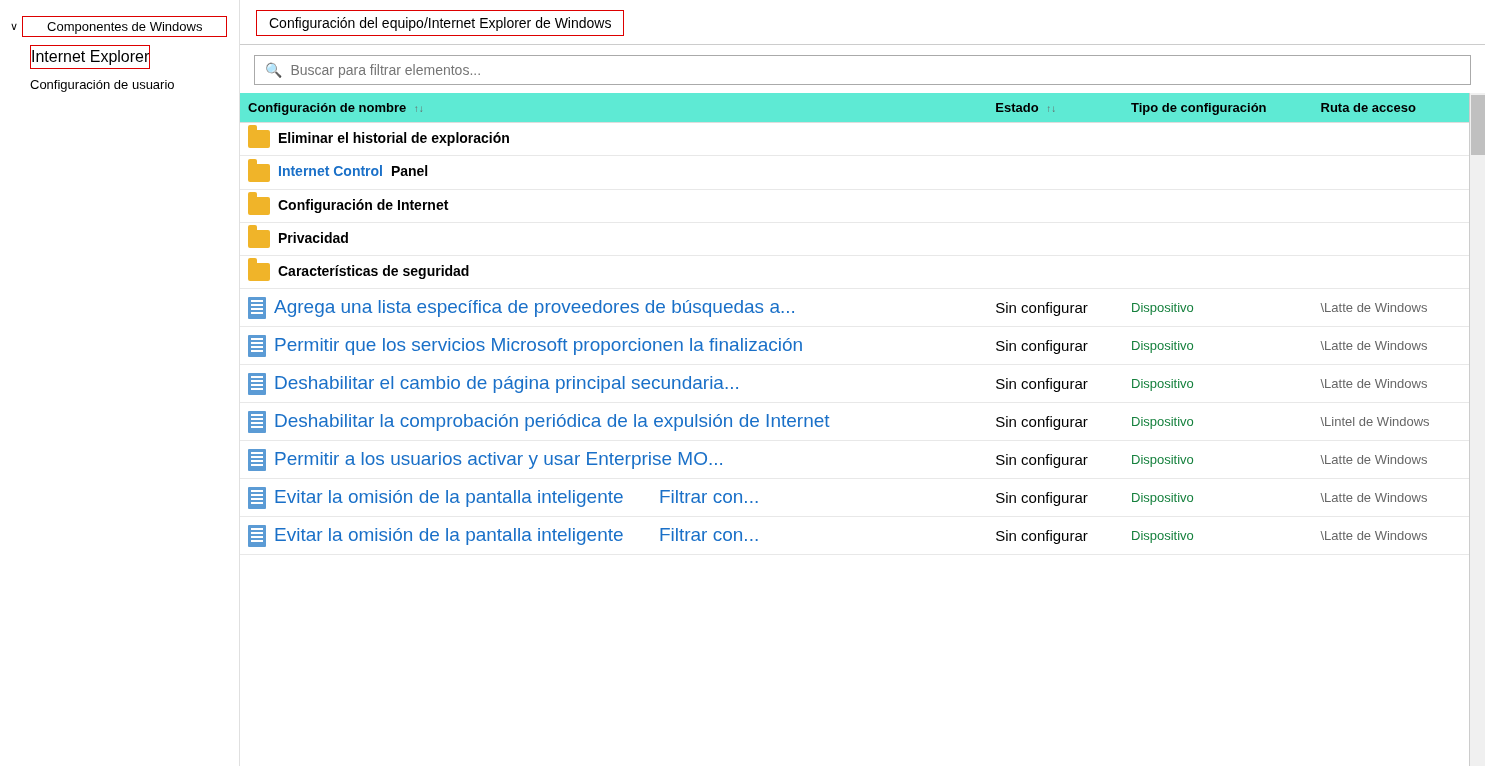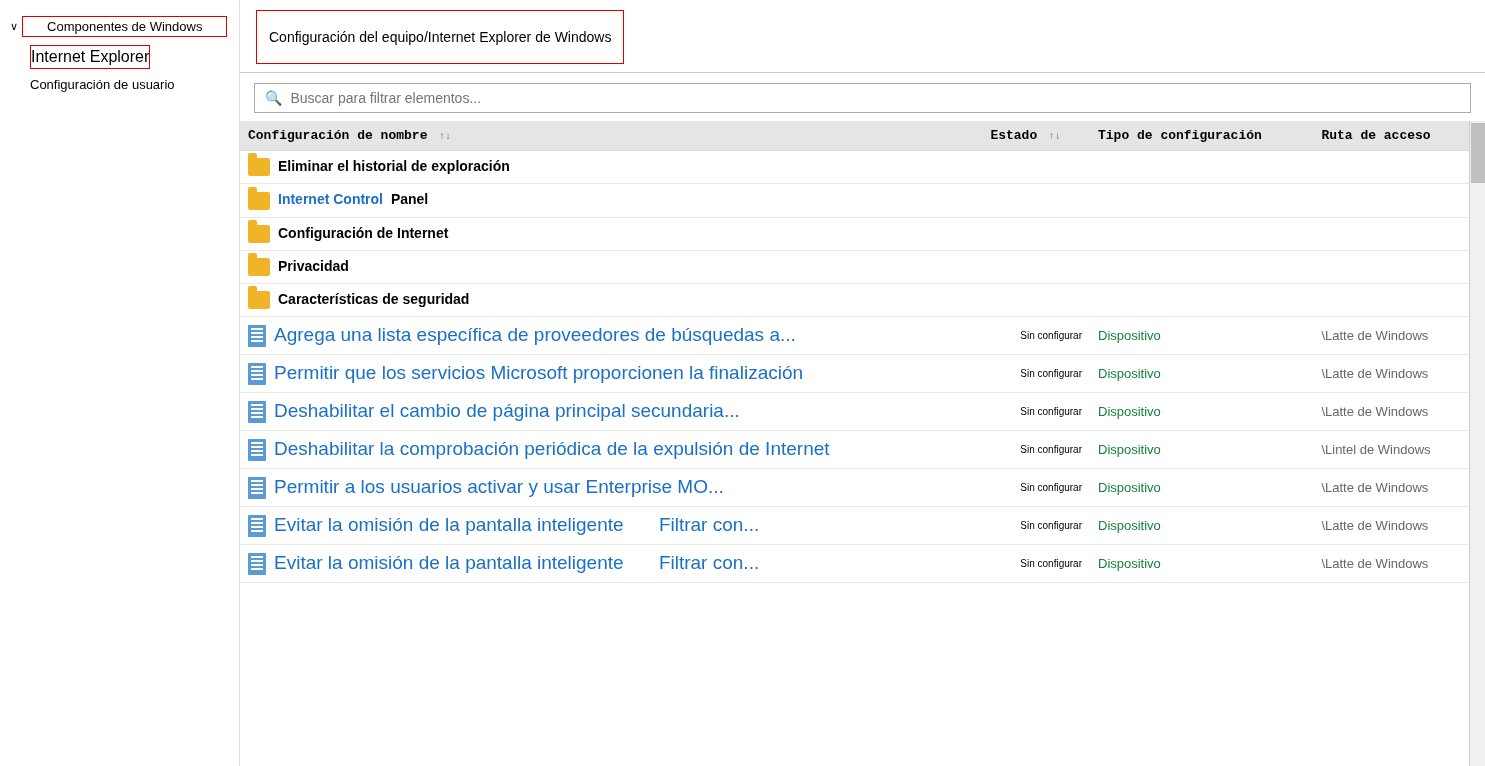--- a/index.html
+++ b/index.html
@@ -63,21 +63,21 @@
     }
 
     
     .header-bar {
       padding: 10px 16px 8px 16px;
       border-bottom: 1px solid #ccc;
     }
     .breadcrumb-box {
       border: 1.5px solid #d00;
       display: inline-block;
-      padding: 18px 12px;
+      padding: 4px 12px;
       font-size: 14px;
       color: #000;
       background: #fff;
     }
 
     
     .search-bar {
       margin: 10px 14px 0 14px;
       border: 1px solid #aaa;
       display: flex;
@@ -123,22 +123,21 @@
       margin: 0 1px;
       position: absolute;
       top: 2px;
     }
 
     table {
       width: calc(100% - 16px);
       border-collapse: collapse;
     }
     thead tr {
-      background: #e5e5e5;
-      font-family: Liberation Mono, monospace;
+      background: #5eead4;
     }
     thead th {
       text-align: left;
       padding: 7px 8px;
       font-weight: 600;
       font-size: 13px;
       border-bottom: 1px solid #ddd;
       white-space: nowrap;
       color: #000;
     }
@@ -200,22 +199,21 @@
       top: 3px;
       left: 3px;
       right: 3px;
       height: 2px;
       background: #fff;
       box-shadow: 0 4px 0 #fff, 0 8px 0 #fff, 0 12px 0 #fff;
     }
 
     .status-col {
       color: #000;
-      font-size: 10px;
-      text-align: right;
+      font-size: 15px;
     }
     .type-col {
       color: #15803d;
       font-size: 13px;
       margin-left: 44px;
     }
     .path-col {
       color: #666;
       font-size: 13px;
     }

